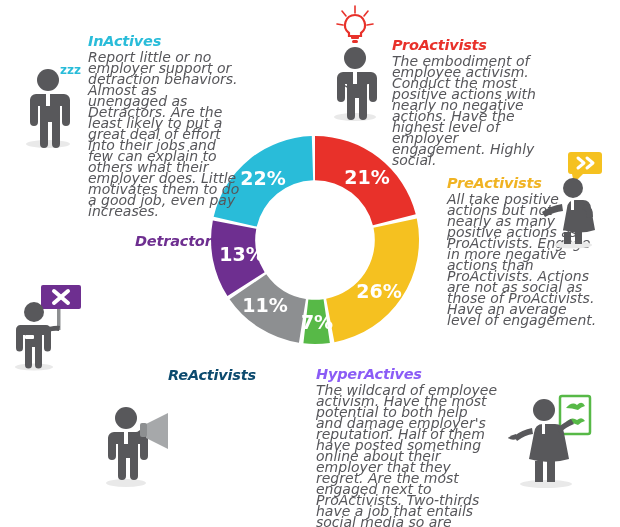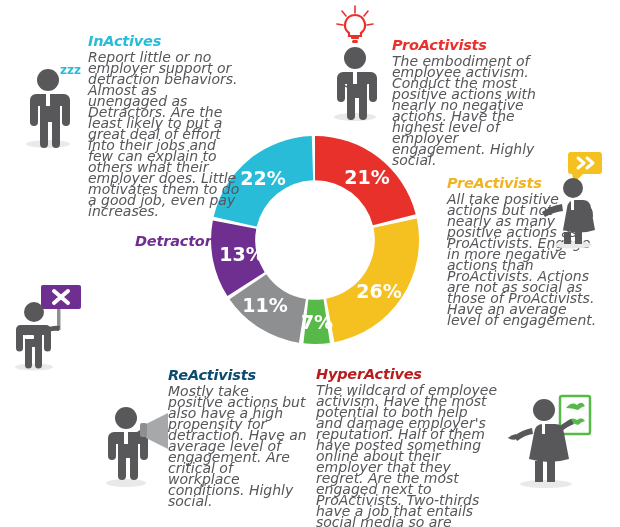--- a/index.html
+++ b/index.html
@@ -29,21 +29,21 @@
     line-height: 11px;
     color: #56565a;
   }
 
   
   .c-inactives  { color: #29bcd9; }
   .c-pro        { color: #e8312a; }
   .c-pre        { color: #f0b323; }
   .c-detractors { color: #6e2f90; }
   .c-re         { color: #0c4a6e; }
-  .c-hyper      { color: #b91c1c; }
+  .c-hyper      { color: #8b5cf6; }
 
   
   #blk-inactives  { left: 88px;  top: 34px;  width: 152px; }
   #blk-pro        { left: 392px; top: 38px;  width: 162px; }
   #blk-pre        { left: 447px; top: 176px; width: 152px; }
   #blk-detractors { left: 94px;  top: 234px; width: 155px; margin-left: 41px; }
   #blk-re         { left: 168px; top: 368px; width: 140px; }
   #blk-hyper      { left: 316px; top: 367px; width: 182px; }
 
   
@@ -121,21 +121,20 @@
     <h3 class="c-pre">PreActivists</h3>
     <p>All take positive actions but not nearly as many positive actions as ProActivists. Engage in more negative actions than ProActivists. Actions are not as social as those of ProActivists. Have an average level of engagement.</p>
   </div>
 
   <div class="block" id="blk-detractors">
     <h3 class="c-detractors">Detractors</h3>
   </div>
 
   <div class="block" id="blk-re">
     <h3 class="c-re">ReActivists</h3>
-    <p>Mostly take positive actions but also have a high propensity for detraction. Have an average level of engagement. Are critical of workplace conditions. Highly social.</p>
   </div>
 
   <div class="block" id="blk-hyper">
     <h3 class="c-hyper">HyperActives</h3>
     <p>The wildcard of employee activism. Have the most potential to both help and damage employer's reputation. Half of them have posted something online about their employer that they regret. Are the most engaged next to ProActivists. Two-thirds have a job that entails social media so are highly social.</p>
   </div>
 
   <div class="icon-fig" id="icon-inactives">
     <svg width="72" height="92" viewBox="0 0 72 92">
       <ellipse class="fig-shadow" cx="32" cy="86" rx="22" ry="4"></ellipse>

